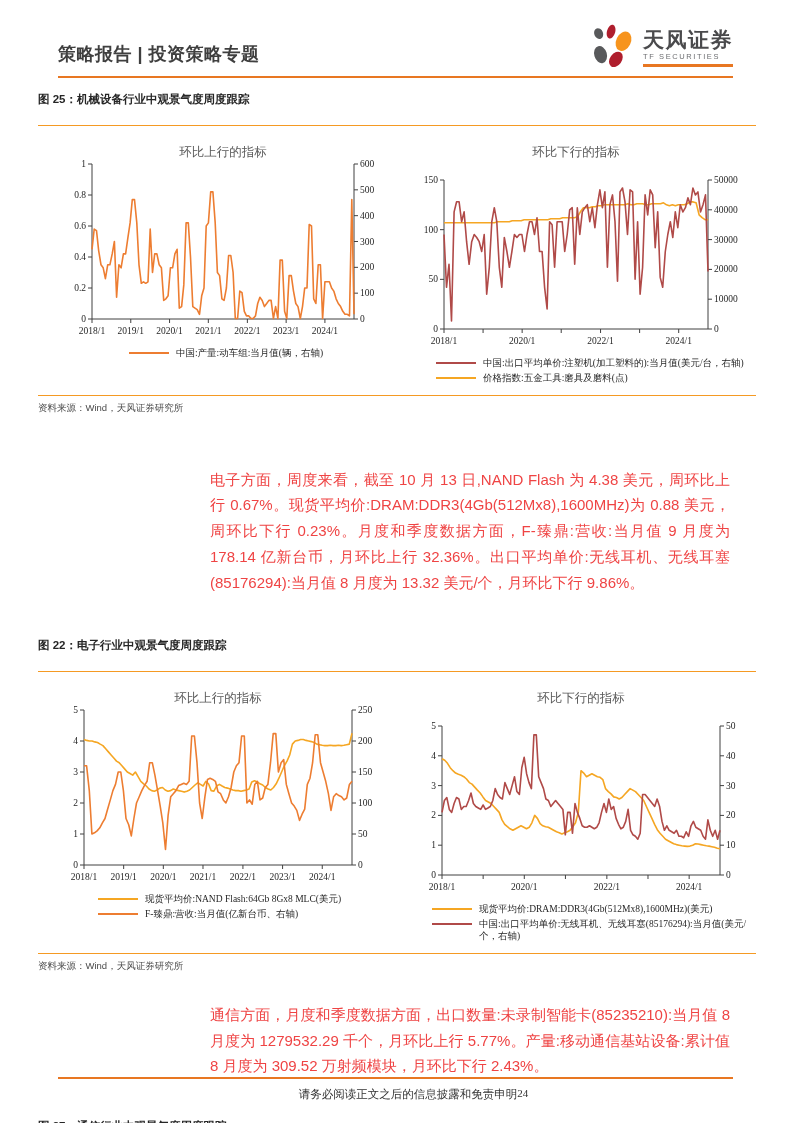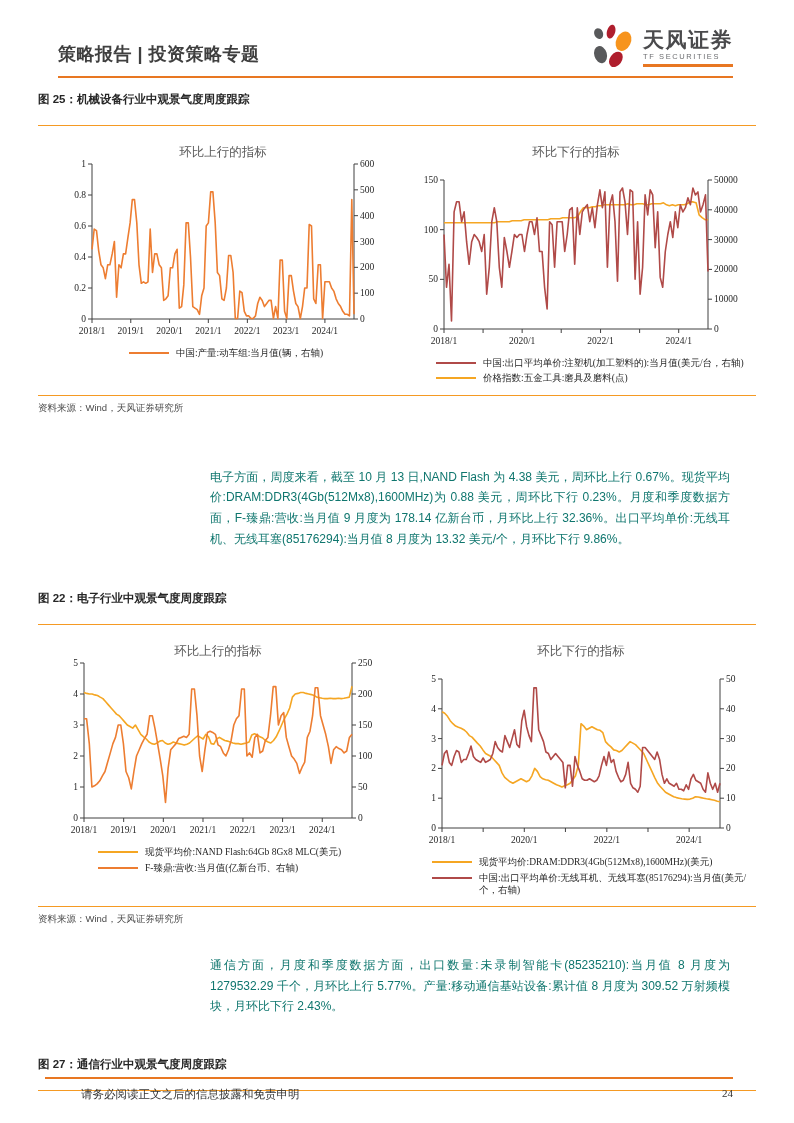--- a/index.html
+++ b/index.html
@@ -29,28 +29,28 @@
   .tk{font:9.5px "Liberation Serif",serif;fill:#262626;}
   .legend{display:flex;flex-direction:column;gap:3px;margin-top:2px;
           font:9.5px "Liberation Serif",serif;color:#262626;}
   .legend.center{align-items:center;}
   .legend[data-legend="1"]{margin-left:24px;}
   .legend[data-legend="2"]{margin-left:40px;}
   .legend[data-legend="3"]{margin-left:20px;}
   .lg-item{display:flex;align-items:flex-start;gap:7px;line-height:1.3;}
   .lg-sw{width:40px;height:2px;flex:0 0 40px;margin-top:5px;}
   
-  .body-para{margin:52px 64px 0 210px;font-size:12px;line-height:1.72;
-             text-align:justify;color:#0f766e;}
+  .body-para{margin:52px 64px 0 210px;font-size:15px;line-height:1.72;
+             text-align:justify;color:#ef4444;}
   .body-para.second{margin-top:29px;}
   .fig-caption.fig26{margin-top:42px;}
   .fig-caption.fig27{margin-top:40px;}
   
-  .footer{position:absolute;left:45px;right:61px;top:1077px;border-top:2.5px solid #E87722;
-          display:flex;justify-content:space-between;align-items:flex-start;padding-top:8px;}
+  .footer{position:absolute;left:58px;right:61px;top:1077px;border-top:2.5px solid #E87722;
+          display:flex;justify-content:center;align-items:flex-start;padding-top:8px;}
   .footer-disclaimer{margin-left:36px;font-size:11.5px;color:#333;}
   .page-num{font-size:11px;color:#333;font-family:"Liberation Serif",serif;}
 </style>
 </head>
 <body>
 
 <div class="page">
 
   <div class="header-row">
     <div class="header-title">策略报告 | 投资策略专题</div>

